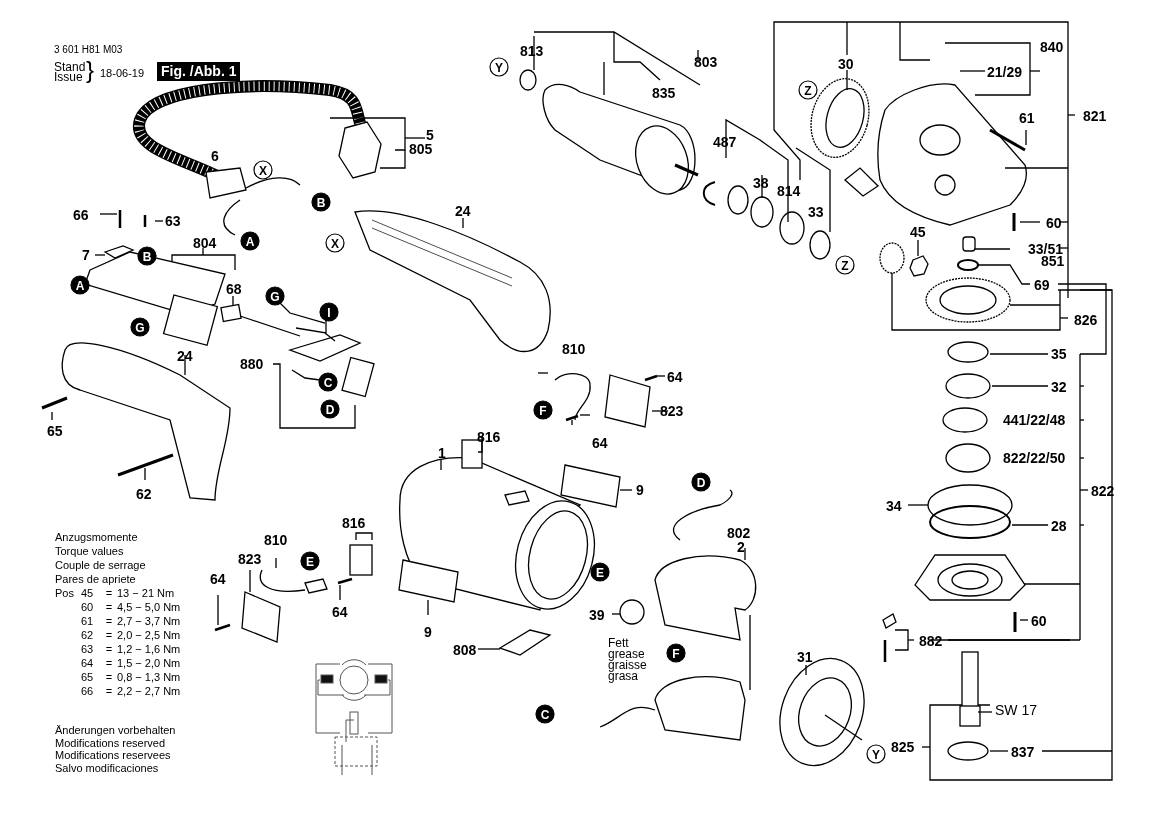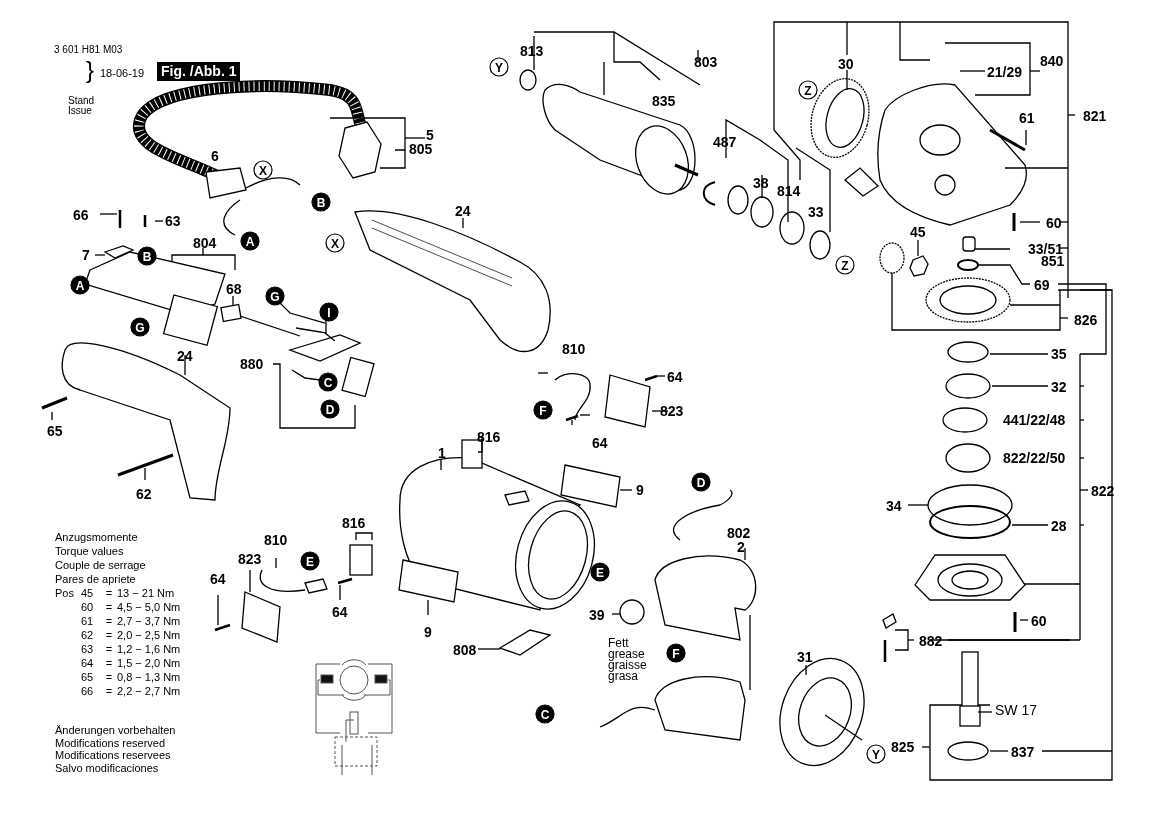--- a/index.html
+++ b/index.html
@@ -1,20 +1,20 @@
 <!DOCTYPE html>
 <html><head>
   <meta charset="utf-8">
   <style>
     html, body { margin: 0; padding: 0; background: #ffffff; }
     body { width: 1169px; height: 826px; position: relative; overflow: hidden;
            font-family: "Liberation Sans", sans-serif; color: #000; }
     #drawing { position: absolute; left: 0; top: 0; width: 1169px; height: 826px; }
     .header-code { position: absolute; left: 54px; top: 44px; font-size: 10px; }
-    .stand { position: absolute; left: 68px; top: 62px; font-size: 10px; line-height: 10px; margin-top: 34px; }
+    .stand { position: absolute; left: 54px; top: 62px; font-size: 12px; line-height: 10px; }
     .brace { position: absolute; left: 86px; top: 58px; font-size: 24px; line-height: 24px; font-weight: 300; }
     .issue-date { position: absolute; left: 100px; top: 67px; font-size: 11px; }
     .fig-badge { position: absolute; left: 157px; top: 62px; background: #000; color: #fff;
                  font-weight: bold; font-size: 14px; padding: 1px 4px 2px 4px; }
     .torque { position: absolute; left: 55px; top: 530px; font-size: 11px; line-height: 14px; }
     .torque-row { display: flex; }
     .torque-row .pos-label { width: 26px; }
     .torque-row .pos { width: 20px; }
     .torque-row .eq { width: 16px; text-align: center; }
     .notes { position: absolute; left: 55px; top: 724px; font-size: 11px; line-height: 12.5px; }
@@ -406,27 +406,27 @@
 <div class="fett">
   <div>Fett</div>
   <div>grease</div>
   <div>graisse</div>
   <div>grasa</div>
 </div>
 <div class="sw">SW 17</div>
 
 <div class="callout" style="left:520px;top:44px">813</div>
 <div class="callout" style="left:694px;top:55px">803</div>
-<div class="callout" style="left:652px;top:94px">835</div>
+<div class="callout" style="left:652px;top:86px">835</div>
 <div class="callout" style="left:713px;top:135px">487</div>
 <div class="callout" style="left:753px;top:176px">38</div>
 <div class="callout" style="left:777px;top:184px">814</div>
 <div class="callout" style="left:808px;top:205px">33</div>
 <div class="callout" style="left:838px;top:57px">30</div>
-<div class="callout" style="left:1040px;top:54px">840</div>
+<div class="callout" style="left:1040px;top:40px">840</div>
 <div class="callout" style="left:987px;top:65px">21/29</div>
 <div class="callout" style="left:1019px;top:111px">61</div>
 <div class="callout" style="left:1083px;top:109px">821</div>
 <div class="callout" style="left:1046px;top:216px">60</div>
 <div class="callout" style="left:1028px;top:242px">33/51</div>
 <div class="callout" style="left:1041px;top:254px">851</div>
 <div class="callout" style="left:910px;top:225px">45</div>
 <div class="callout" style="left:1034px;top:278px">69</div>
 <div class="callout" style="left:1074px;top:313px">826</div>
 <div class="callout" style="left:1051px;top:347px">35</div>

